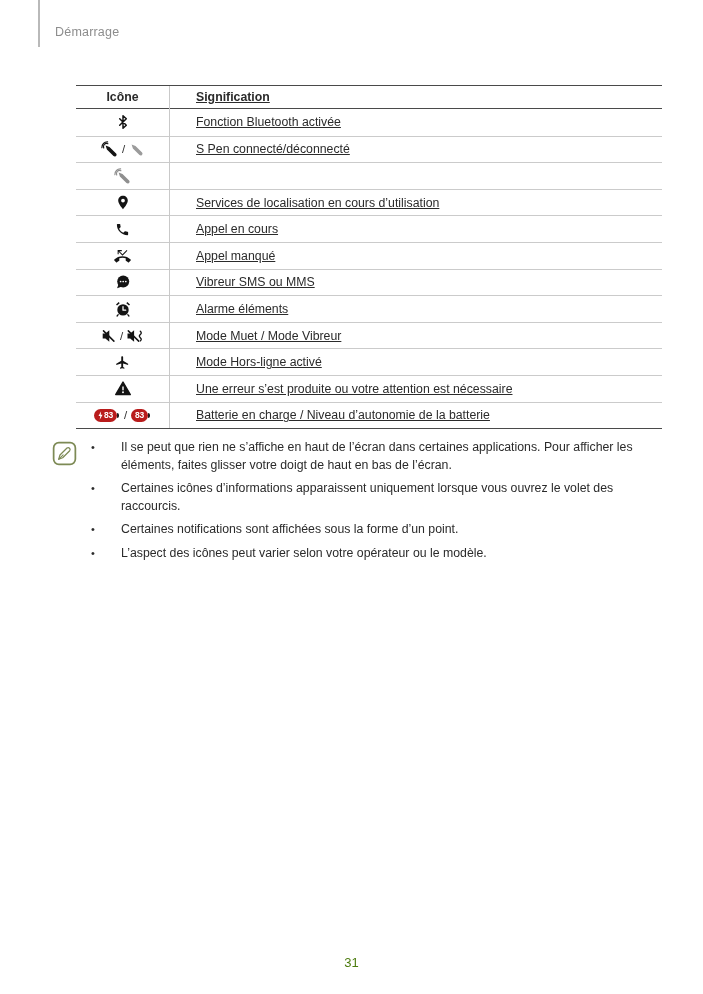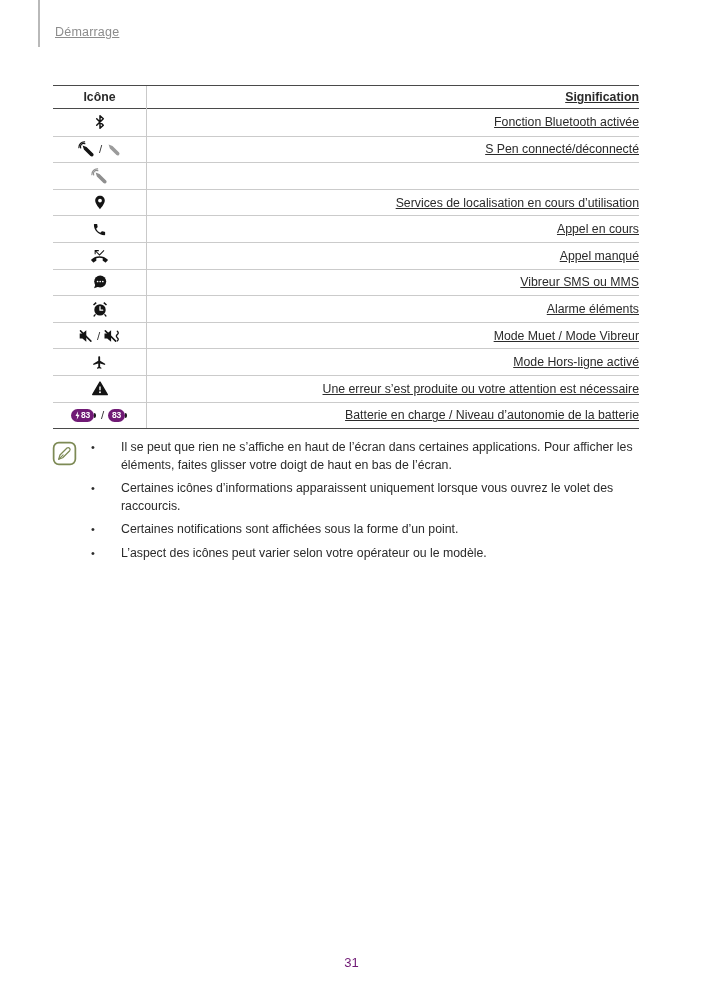--- a/index.html
+++ b/index.html
@@ -8,61 +8,61 @@
     background:#ffffff;
     font-family:"Liberation Sans","DejaVu Sans",sans-serif;
     color:#2b2b2b;
     position:relative;
     overflow:hidden;
   }
   .page { position:absolute; inset:0; }
 
   
   .chapter-rule { position:absolute; left:38px; top:0; width:1.5px; height:47px; background:#b9b9b9; }
-  .chapter { position:absolute; left:55px; top:25px; font-size:12.5px; color:#8d8d8d; letter-spacing:0.2px;text-decoration:underline; }
+  .chapter { position:absolute; left:55px; top:25px; font-size:12.5px; color:#8d8d8d; letter-spacing:0.2px; }
 
   
   .icon-table {
-    position:absolute; left:53px; top:85px; width:586px;
-    border-top:1.5px solid #4a4a4a; border-bottom:1.5px solid #4a4a4a;text-align:right;
+    position:absolute; left:76px; top:85px; width:586px;
+    border-top:1.5px solid #4a4a4a; border-bottom:1.5px solid #4a4a4a;
   }
   .col-rule { position:absolute; left:93px; top:0; bottom:0; width:1px; background:#c9c9c9; }
   .thead { display:flex; height:23px; align-items:center; border-bottom:1.5px solid #4a4a4a;
            font-weight:bold; font-size:12.3px; }
   .trow { display:flex; height:26.6px; align-items:center; font-size:12.3px; }
   .trow + .trow { border-top:1px solid #cbcbcb; }
   .c-icon { width:93px; flex:none; display:flex; align-items:center; justify-content:center; gap:3px; }
   .c-icon.head { justify-content:center; }
   .c-label { flex:1; padding-left:27px; white-space:nowrap;text-decoration:underline; }
   .sep { font-size:11.5px; color:#2b2b2b; padding:0 1px; }
   svg { display:block; flex:none; }
 
   
   .battery {
     display:inline-flex; align-items:center; gap:1px;
-    background:#701a75; border-radius:7px; height:13px; padding:0 4px;
+    background:#b91c1c; border-radius:7px; height:13px; padding:0 4px;
     color:#ffffff; font-size:8.5px; font-weight:bold; letter-spacing:-0.3px;
     position:relative; margin-right:3px;
   }
   .battery::after {
     content:""; position:absolute; right:-2.5px; top:4px;
     width:2.5px; height:5px; border-radius:0 2px 2px 0; background:#1c1c1c;
   }
 
   
   .notes { position:absolute; left:52px; top:439px; width:598px; display:flex; }
   .note-badge { flex:none; width:26px; margin-top:2px; }
   .note-list { list-style:none; margin-left:13px; flex:1; }
   .note-item { display:flex; font-size:12.3px; line-height:17.5px; margin-bottom:6px; }
   .bullet { flex:none; width:18px; font-size:11px; line-height:17.5px; }
   .note-text { flex:1;margin-left:12px; }
 
   
   .pageno { position:absolute; left:0; right:0; top:955px; text-align:center;
-            font-size:13px; color:#701a75; }
+            font-size:13px; color:#4d7c0f; }
 </style>
 </head>
 <body>
 
 <div class="page">
 
   <div class="chapter-rule"></div>
   <div class="chapter">Démarrage</div>
 
   <div class="icon-table">

